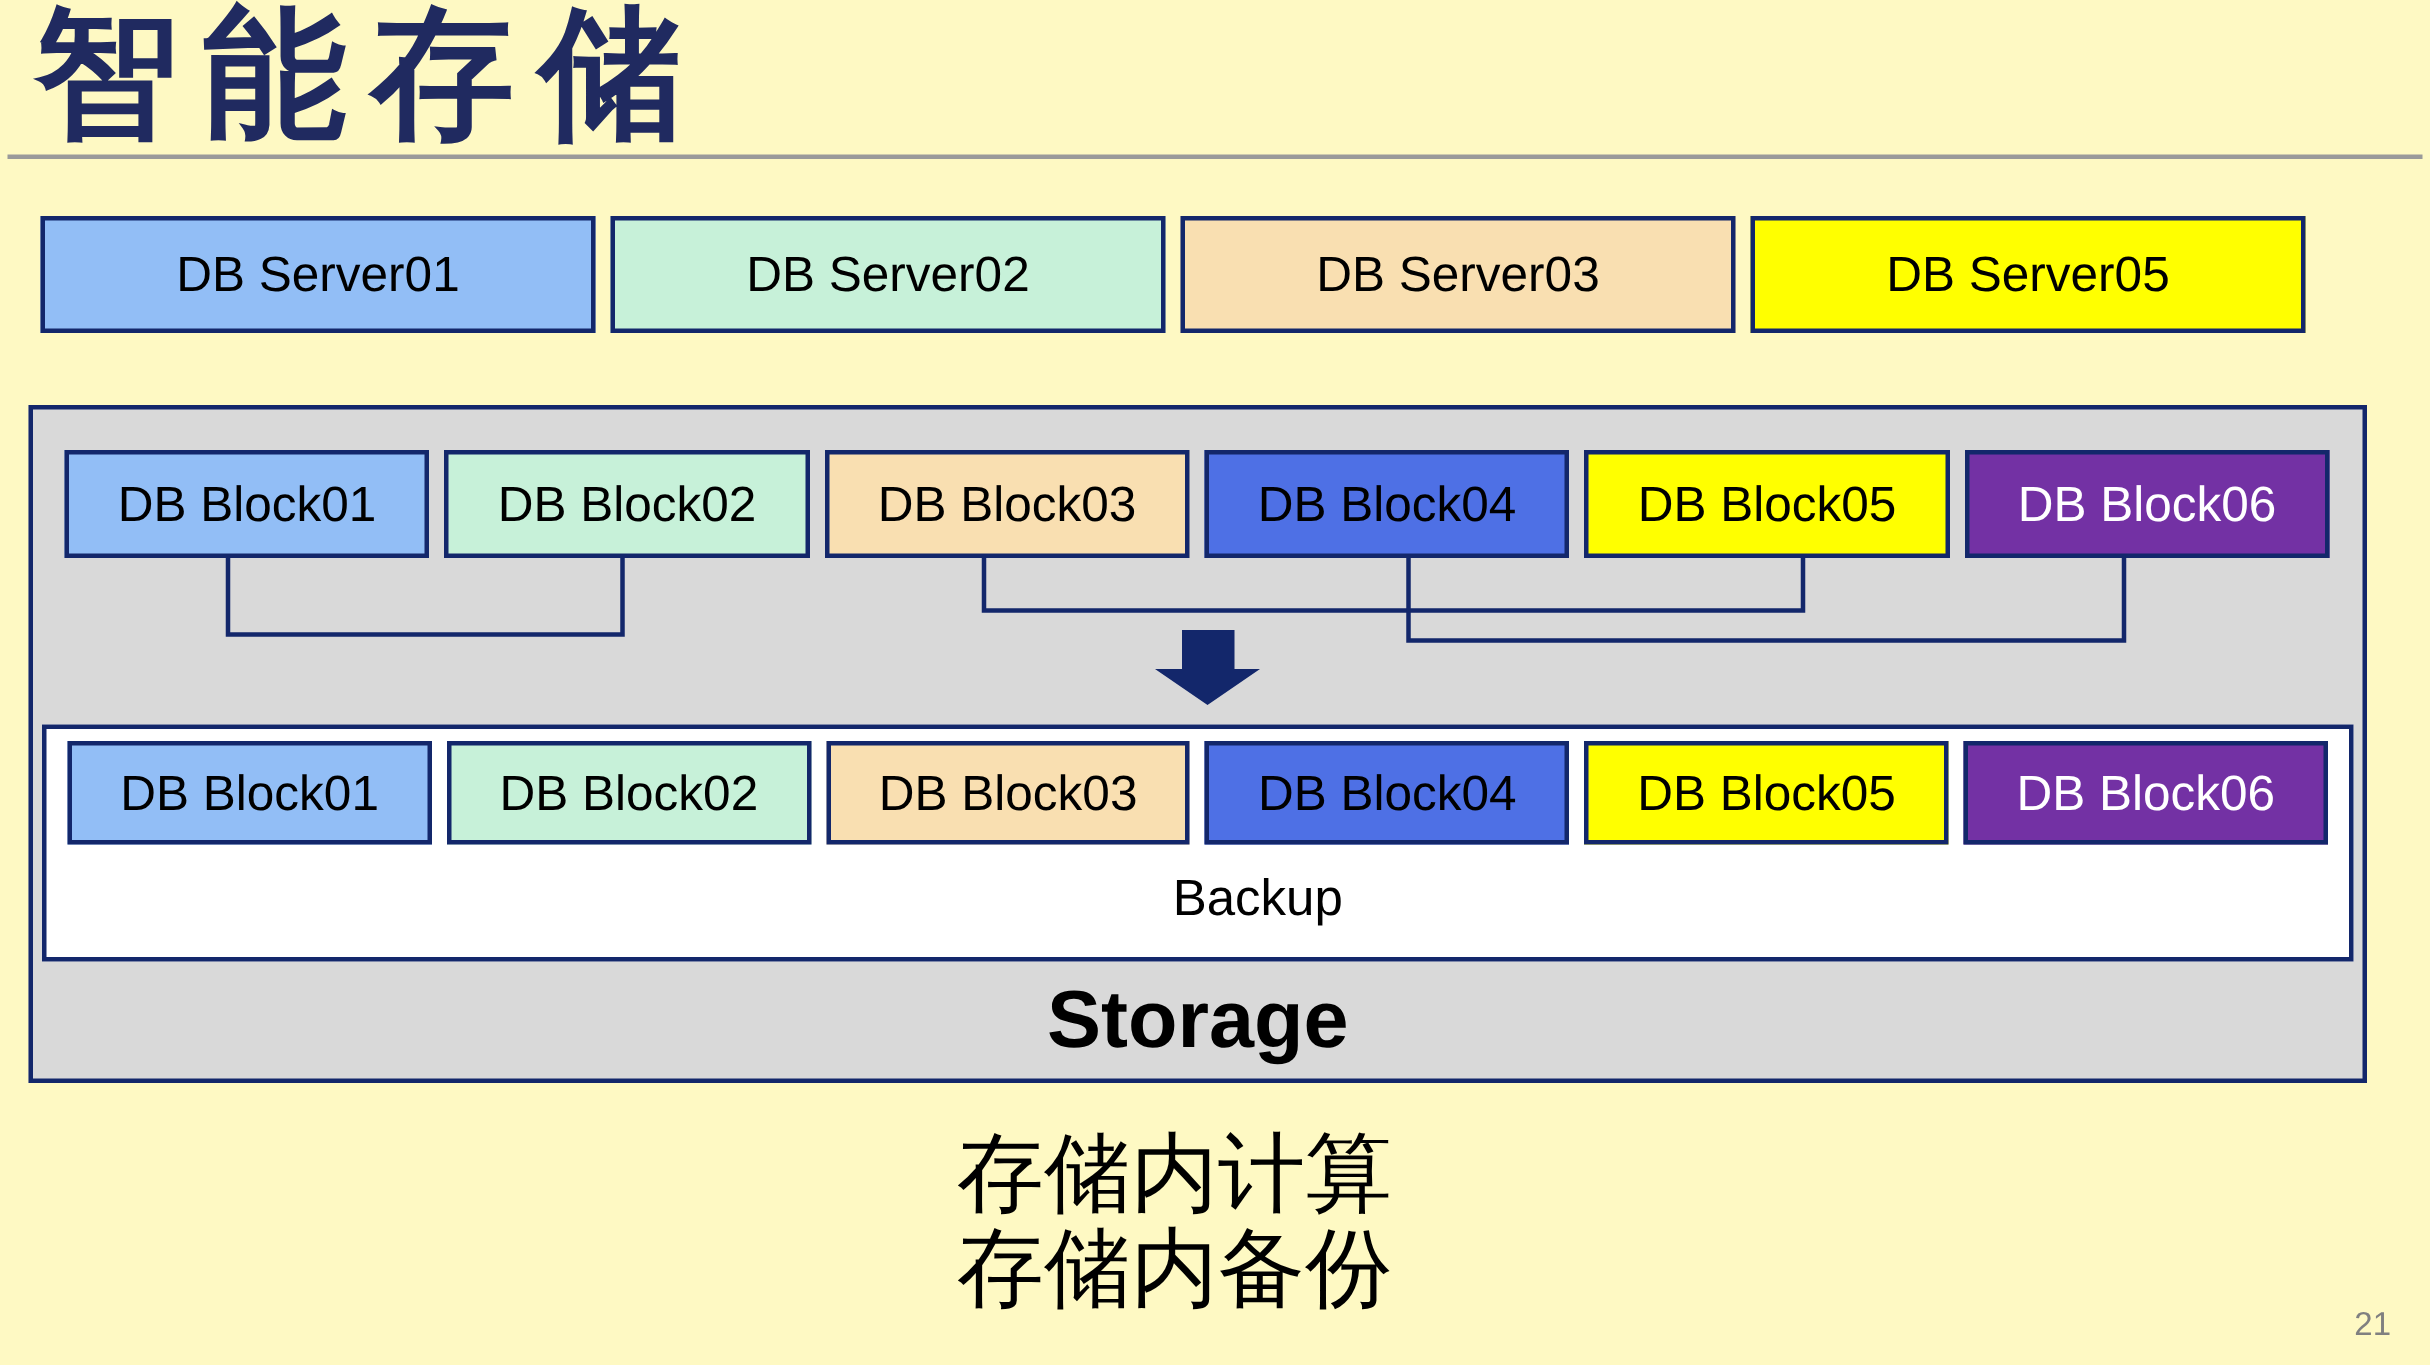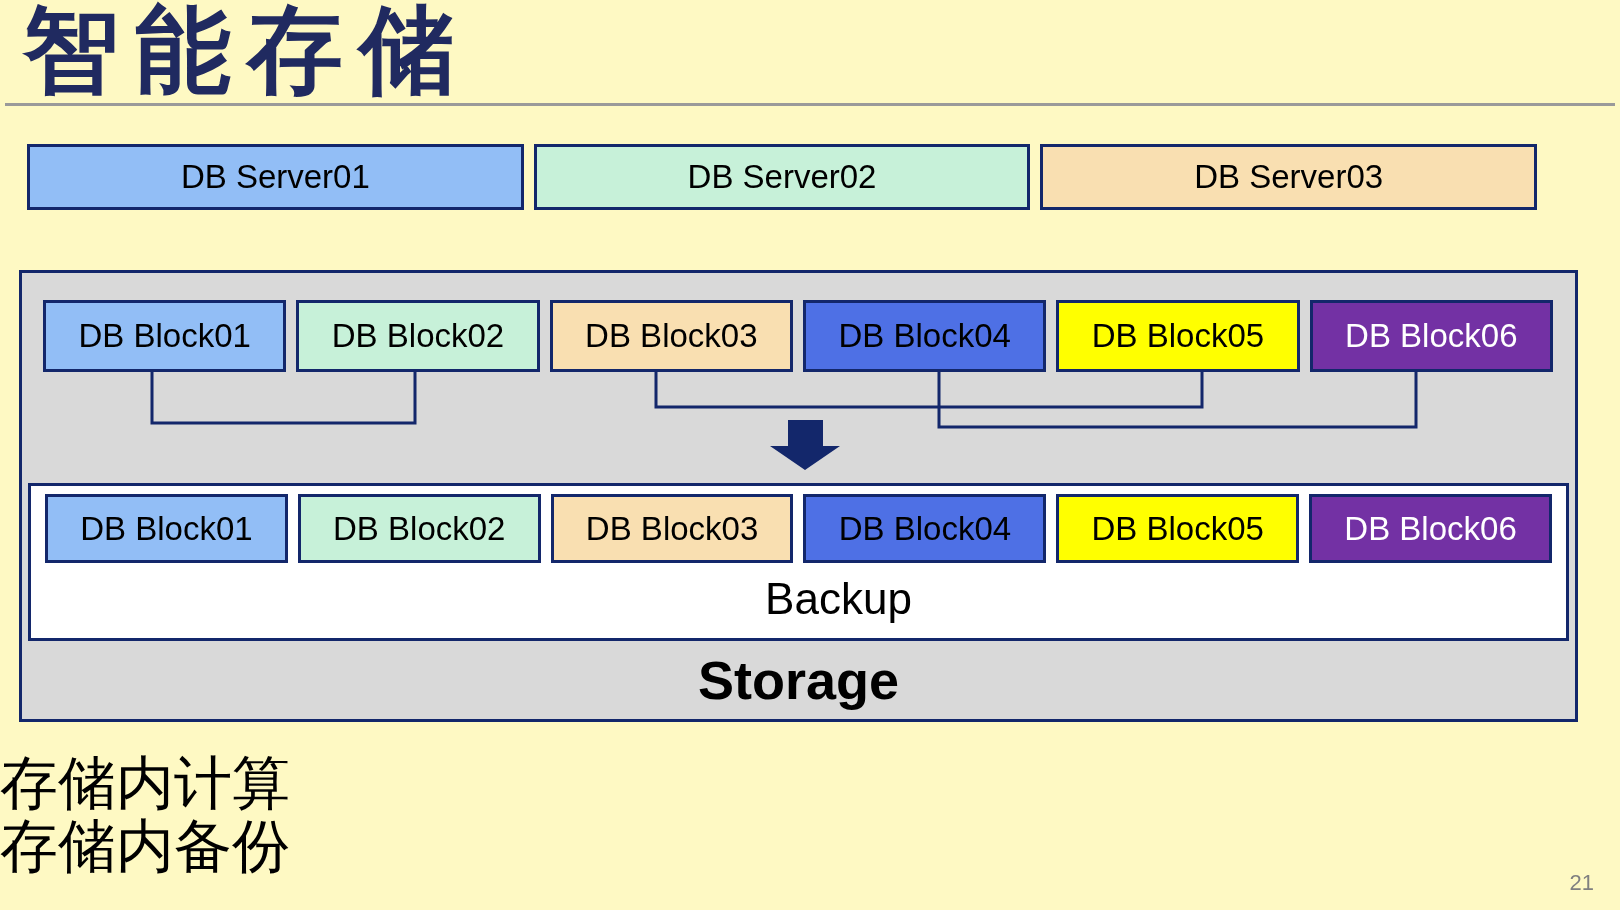--- a/index.html
+++ b/index.html
@@ -13,67 +13,68 @@
     white-space:nowrap;
   }
   .rule { position:absolute; left:5px; right:5px; top:103px; height:3px; background:#9a9a9a; }
 
   .hrow { position:absolute; display:flex; gap:10px; }
   .box {
     flex:1 1 0; display:flex; align-items:center; justify-content:center;
     border:3px solid var(--navy,#13276B); box-sizing:border-box;
     font-size:33px; color:#000; white-space:nowrap; overflow:hidden;
   }
-  .server-row { left:27px; top:144px; width:1510px; height:66px; }
+  .server-row { left:27px; top:144px; width:1510px; height:78px; }
 
   .storage-outer {
     position:absolute; left:19px; top:270px; width:1559px; height:452px;
     background:var(--gray-fill,#D9D9D9); border:3px solid var(--navy,#13276B);
     box-sizing:border-box;
   }
   .block-row-top { left:21px; top:27px; width:1510px; height:72px; }
 
   .backup-box {
     position:absolute; left:6px; top:210px; width:1541px; height:158px;
     background:#ffffff; border:3px solid var(--navy,#13276B); box-sizing:border-box;
   }
   .block-row-bottom { left:14px; top:8px; width:1507px; height:69px; }
   .backup-label {
     position:absolute; left:0; right:0; top:77px; height:72px;
     display:flex; align-items:center; justify-content:center;
-    padding-left:80px; font-size:44px; color:#000;
+    padding-left:80px; font-size:34px; color:#000;
   }
   .storage-label {
     position:absolute; left:0; right:0; top:368px; height:78px;
     display:flex; align-items:center; justify-content:center;
     font-size:54px; font-weight:bold; color:#000;
   }
 
   .overlay { position:absolute; left:0; top:0; width:1620px; height:910px; pointer-events:none; }
   .overlay path { fill:none; stroke:var(--navy,#13276B); stroke-width:3; }
   .overlay polygon { fill:var(--navy,#13276B); }
 
   .caption {
-    position:absolute; left:0; top:752px; width:1566px; 
+    position:absolute; left:0; top:752px; width:1566px; text-align:center;
     font-size:58px; line-height:1.08; color:#000; font-weight:500;
   }
   .page-num { position:absolute; right:26px; bottom:14px; font-size:22px; color:var(--pagenum-gray,#808080); }
 </style>
 </head>
 <body>
 
 <div class="slide" style="--navy: #13276B; --gray-fill: #D9D9D9; --title-navy: #202A60; --pagenum-gray: #808080;">
 
   <div class="title">智能存储</div>
   <div class="rule"></div>
 
   <div class="hrow server-row">
     <div class="box" style="background: rgb(146, 190, 246); color: rgb(0, 0, 0);">DB Server01</div>
     <div class="box" style="background: rgb(199, 241, 217); color: rgb(0, 0, 0);">DB Server02</div>
     <div class="box" style="background: rgb(249, 223, 177); color: rgb(0, 0, 0);">DB Server03</div>
+    <div class="box" style="background: rgb(255, 255, 0); color: rgb(0, 0, 0);">DB Server05</div>
   </div>
 
   <div class="storage-outer">
     <div class="hrow block-row-top">
       <div class="box" style="background: rgb(146, 190, 246); color: rgb(0, 0, 0);">DB Block01</div>
       <div class="box" style="background: rgb(199, 241, 217); color: rgb(0, 0, 0);">DB Block02</div>
       <div class="box" style="background: rgb(249, 223, 177); color: rgb(0, 0, 0);">DB Block03</div>
       <div class="box" style="background: rgb(78, 112, 229); color: rgb(0, 0, 0);">DB Block04</div>
       <div class="box" style="background: rgb(255, 255, 0); color: rgb(0, 0, 0);">DB Block05</div>
       <div class="box" style="background: rgb(115, 49, 164); color: rgb(255, 255, 255);">DB Block06</div>

